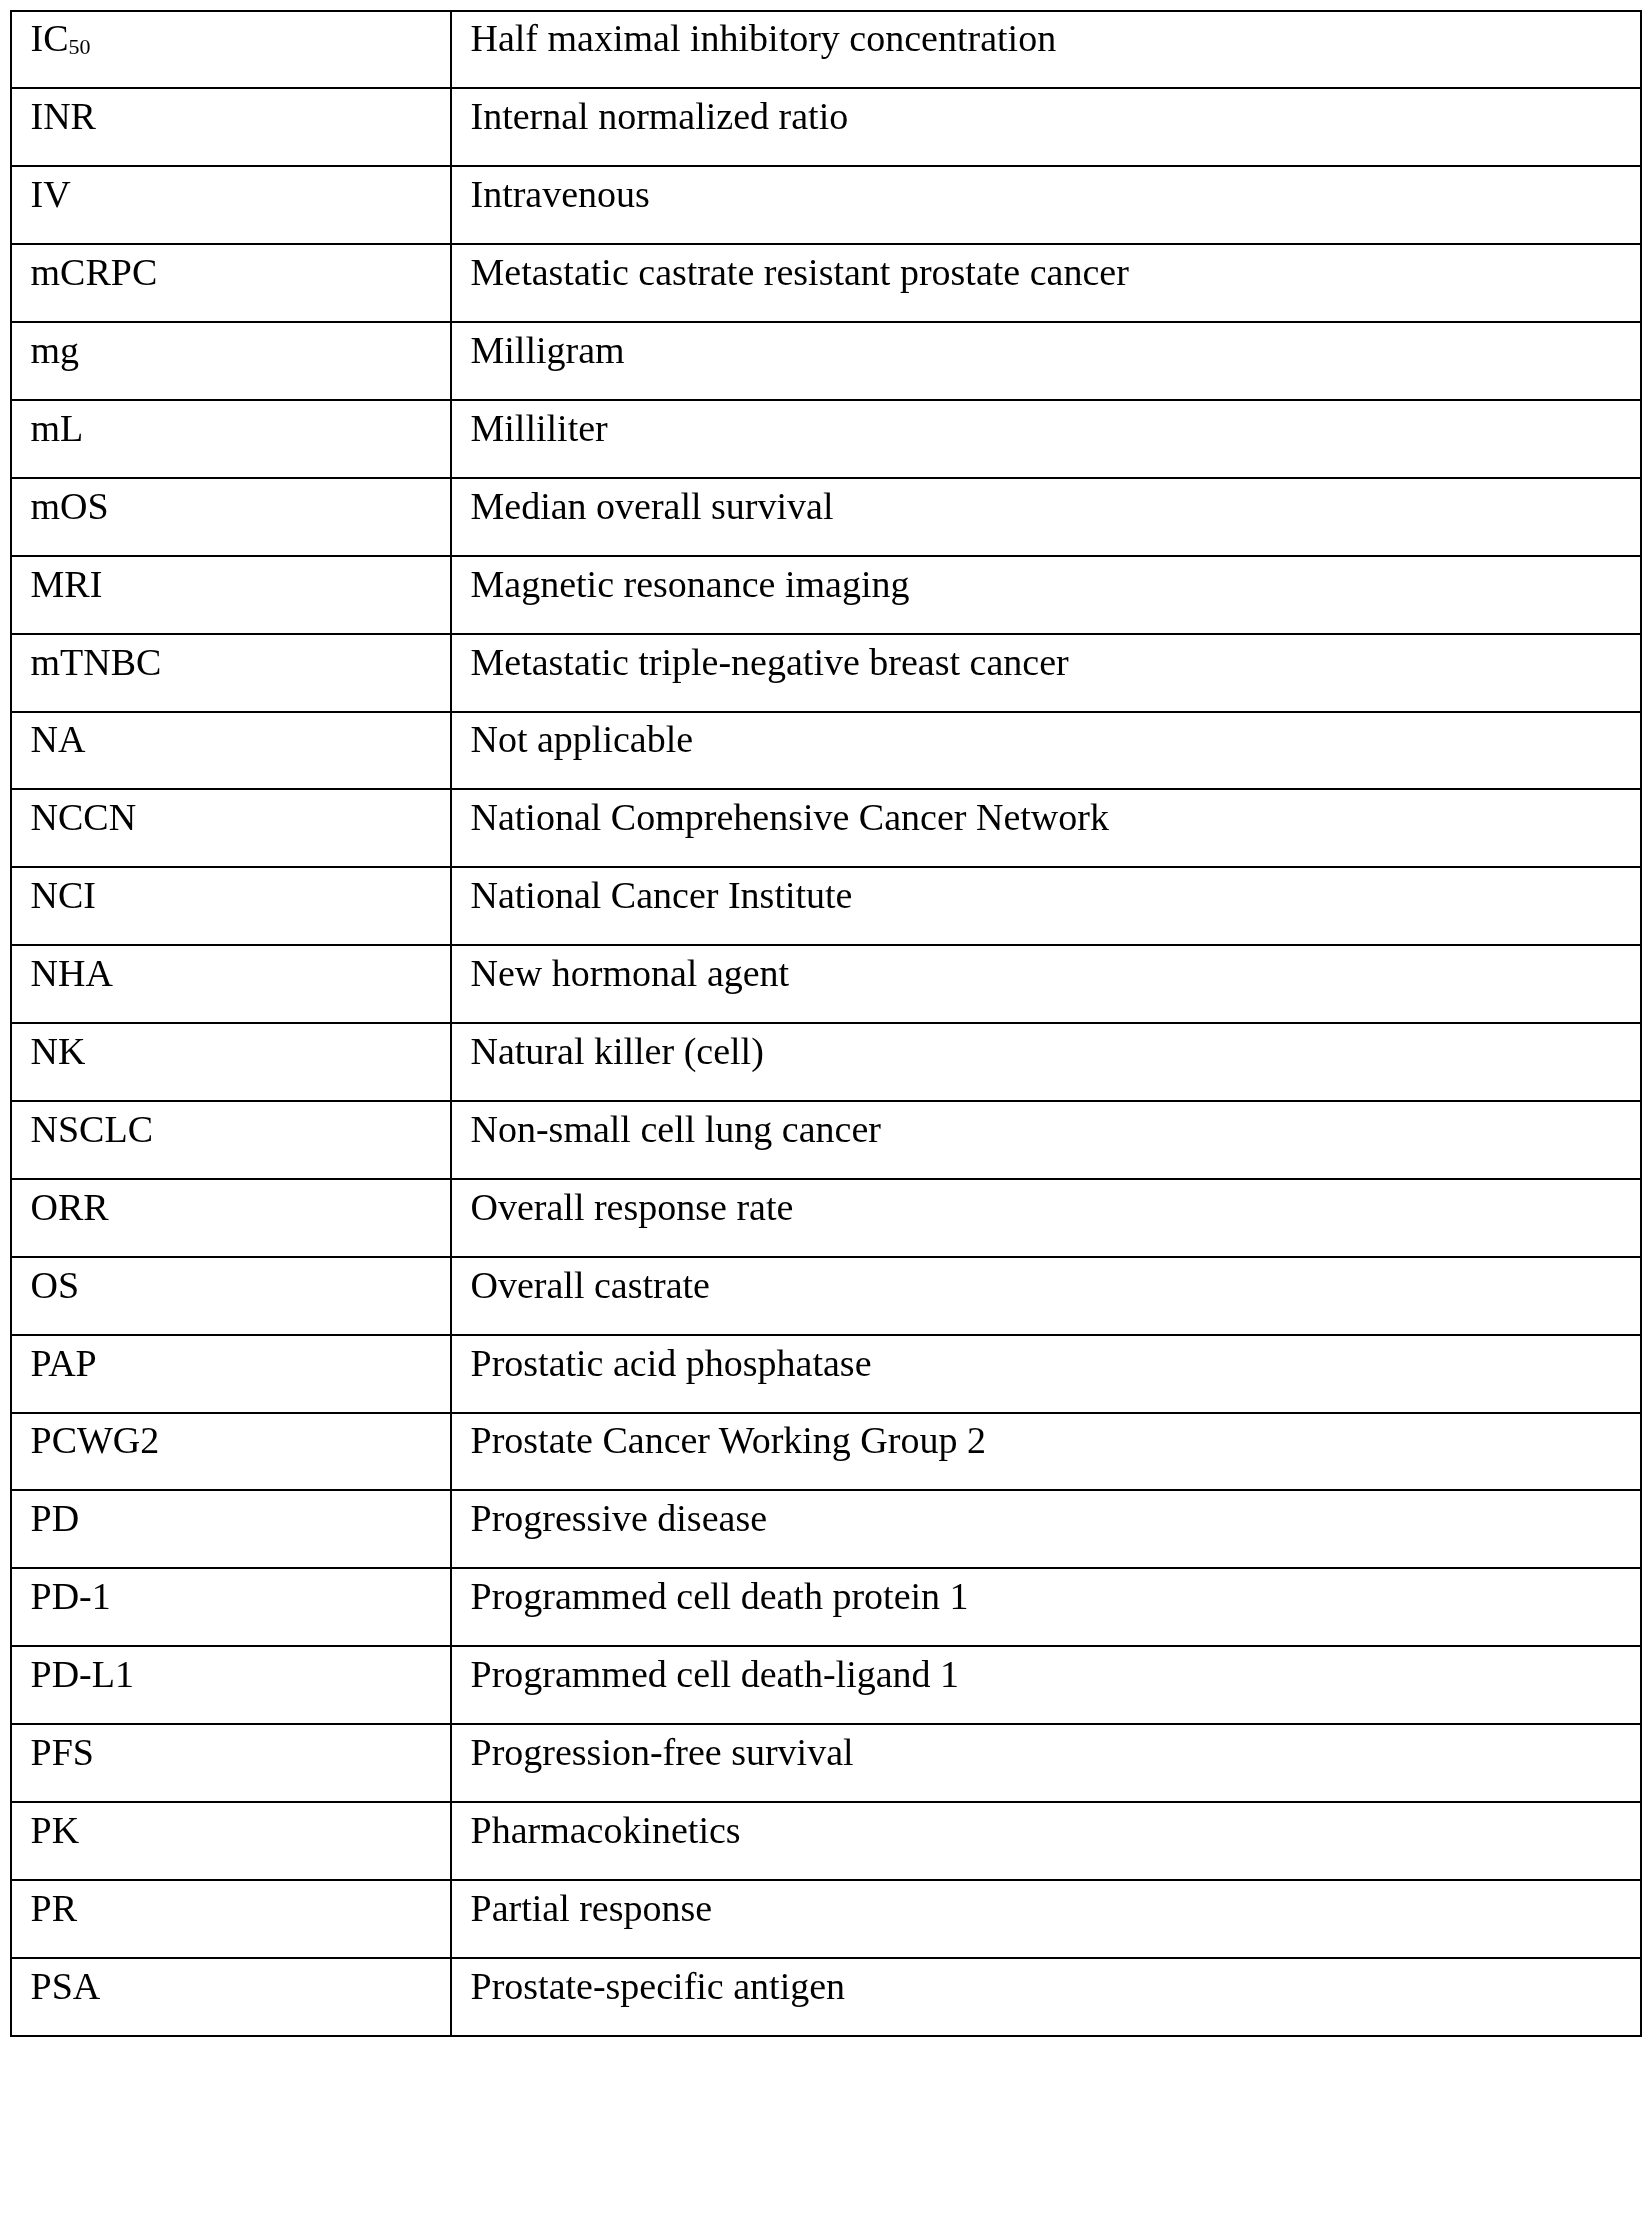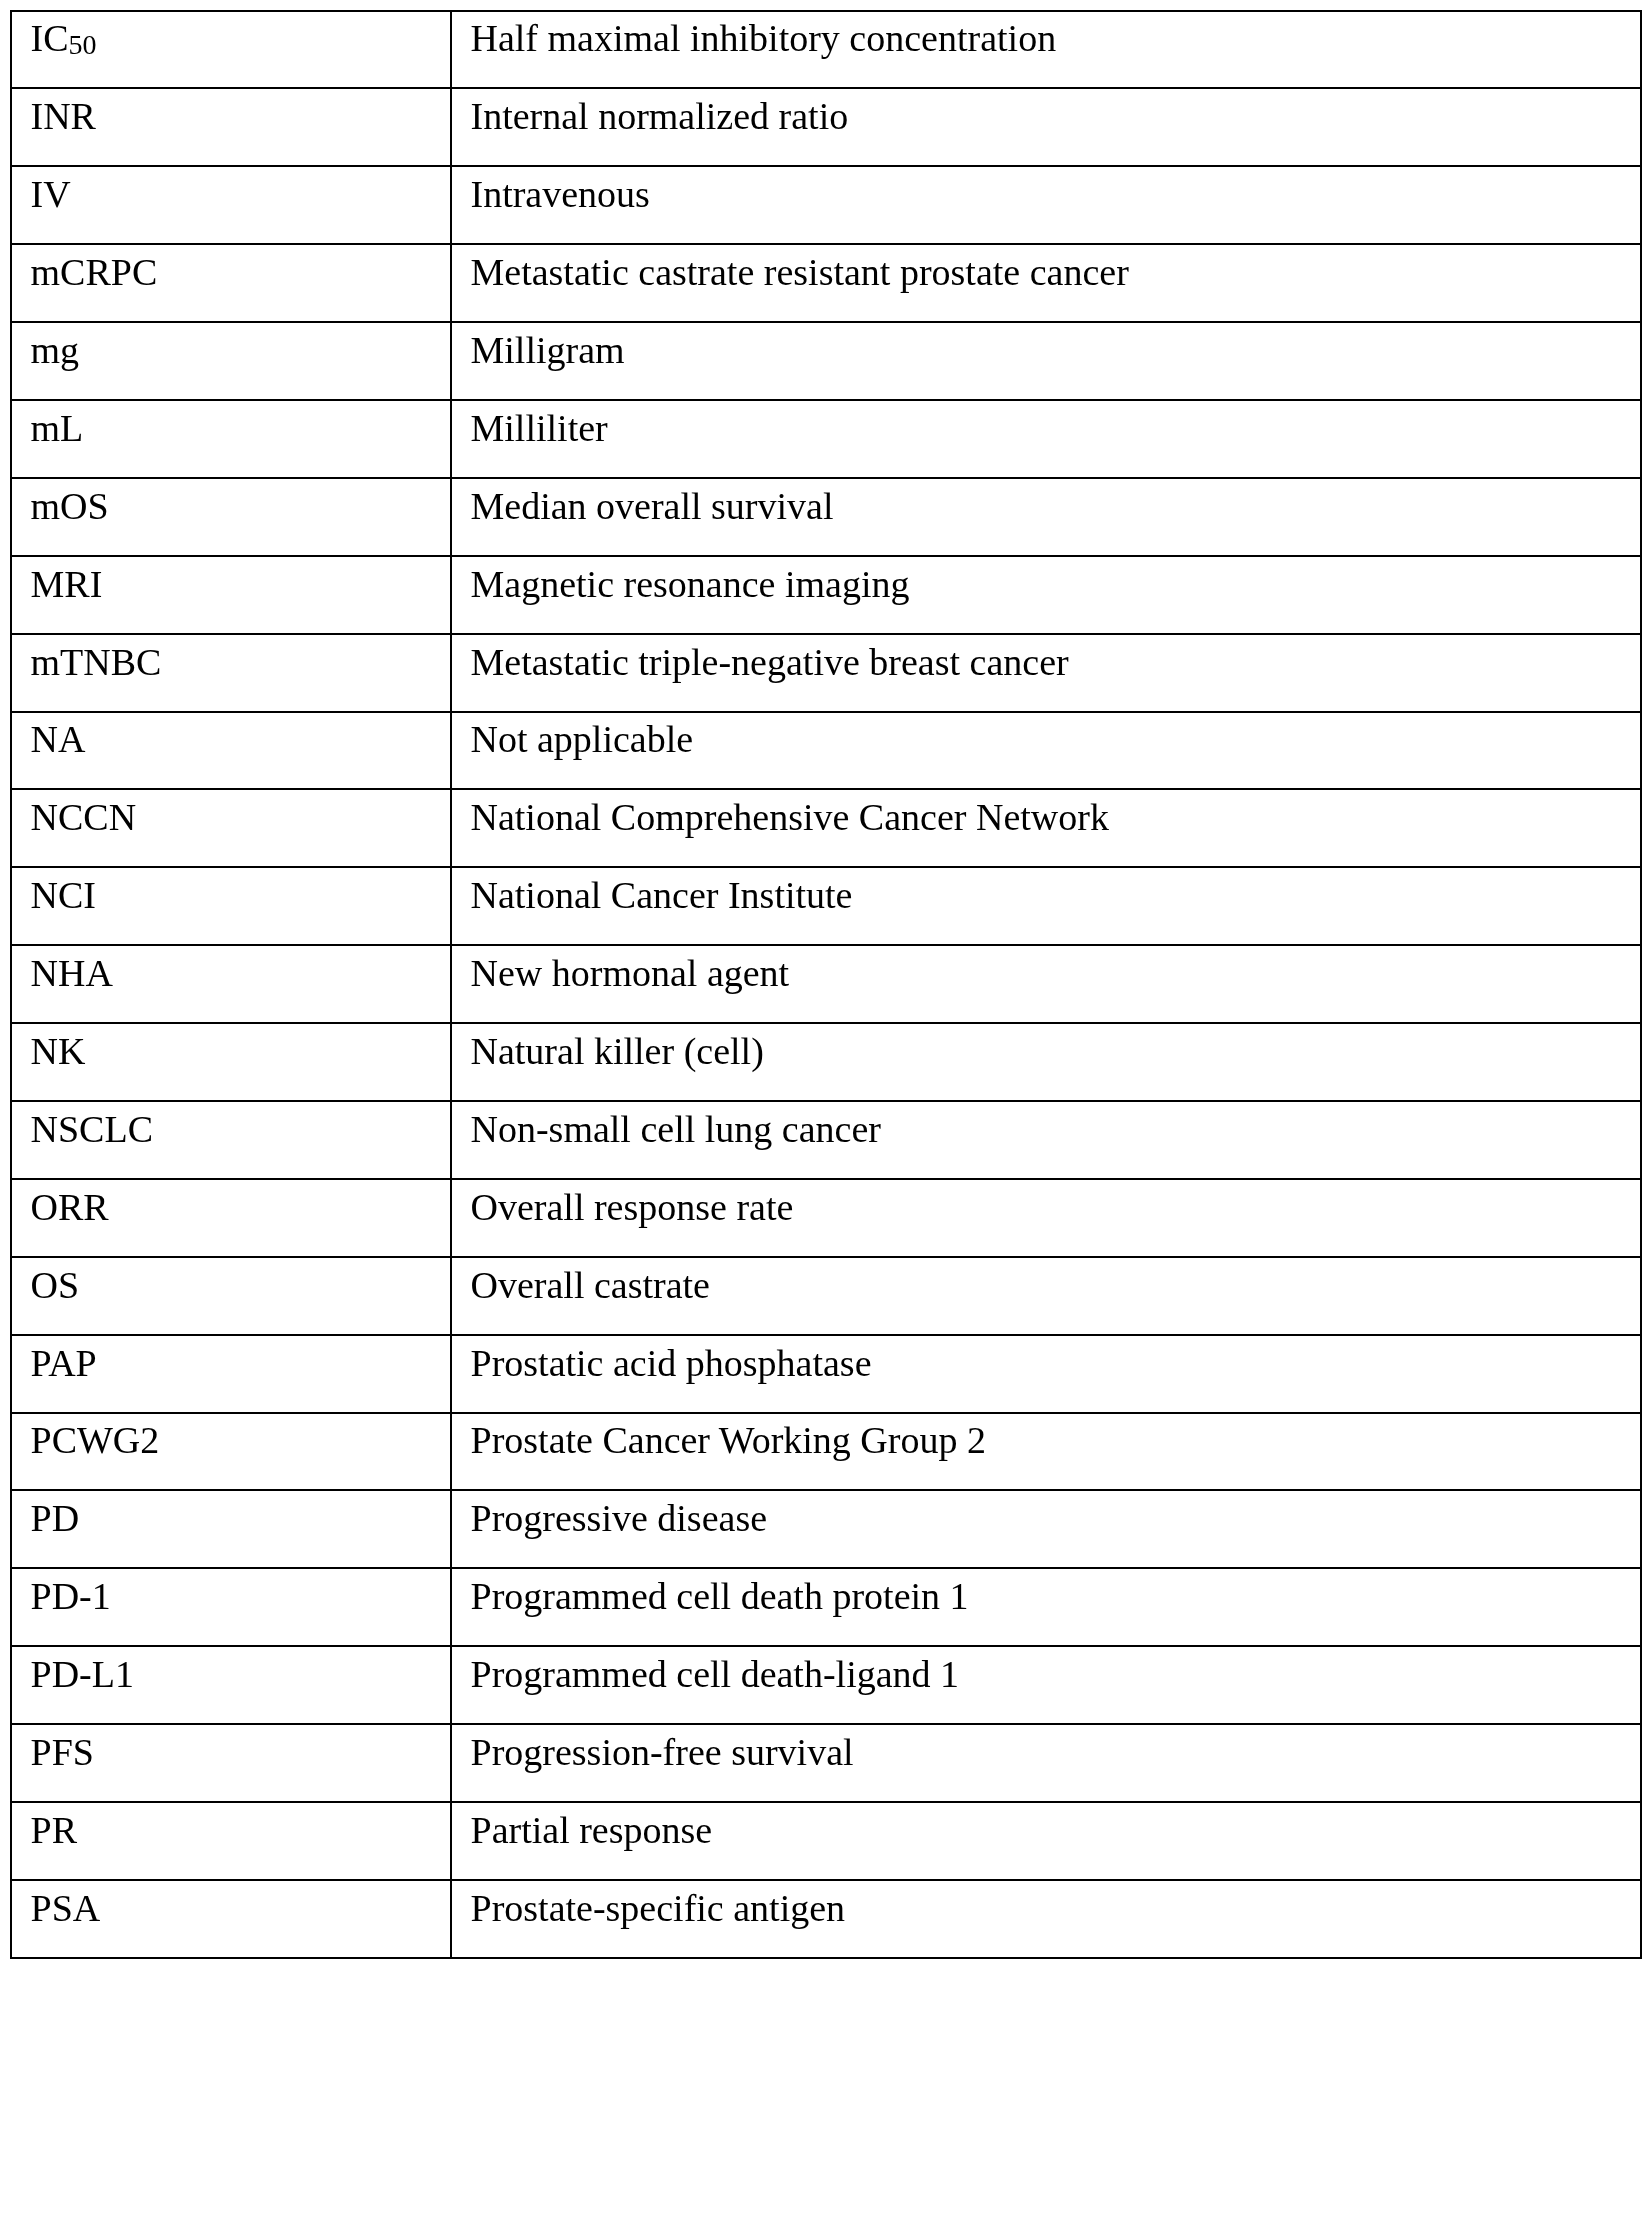--- a/index.html
+++ b/index.html
@@ -29,21 +29,21 @@
     vertical-align: top;
     padding: 6.9px 0 0 19px;
     font-size: 38px;
     line-height: 41px;
     white-space: nowrap;
     overflow: hidden;
   }
   .abbr-table td.col-abbr { width: 419px; }
   .abbr-table td.col-def { }
   sub.subscript {
-    font-size: 28px;
+    font-size: 22px;
     vertical-align: -3.4px;
     line-height: 0;
   }
 </style>
 </head>
 <body>
 
 <table class="abbr-table">
   <tbody>
     <tr>
@@ -132,20 +132,24 @@
     </tr>
     <tr>
       <td class="col-abbr">PD-L1</td>
       <td class="col-def">Programmed cell death-ligand 1</td>
     </tr>
     <tr>
       <td class="col-abbr">PFS</td>
       <td class="col-def">Progression-free survival</td>
     </tr>
     <tr>
+      <td class="col-abbr">PK</td>
+      <td class="col-def">Pharmacokinetics</td>
+    </tr>
+    <tr>
       <td class="col-abbr">PR</td>
       <td class="col-def">Partial response</td>
     </tr>
     <tr>
       <td class="col-abbr">PSA</td>
       <td class="col-def">Prostate-specific antigen</td>
     </tr>
 
   </tbody>
 </table>

